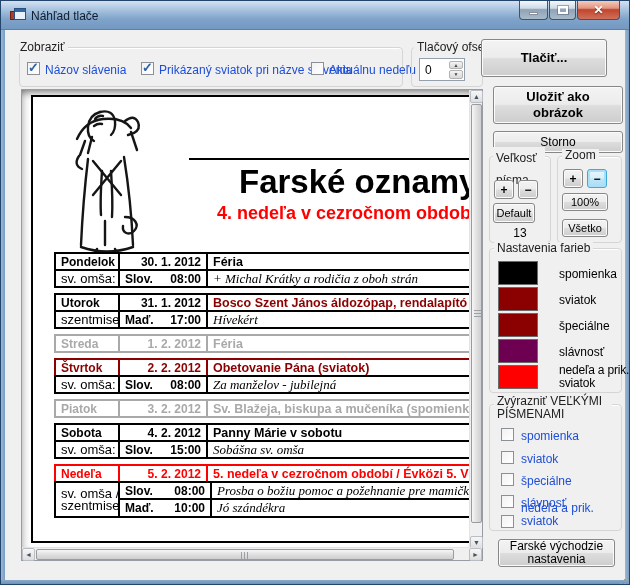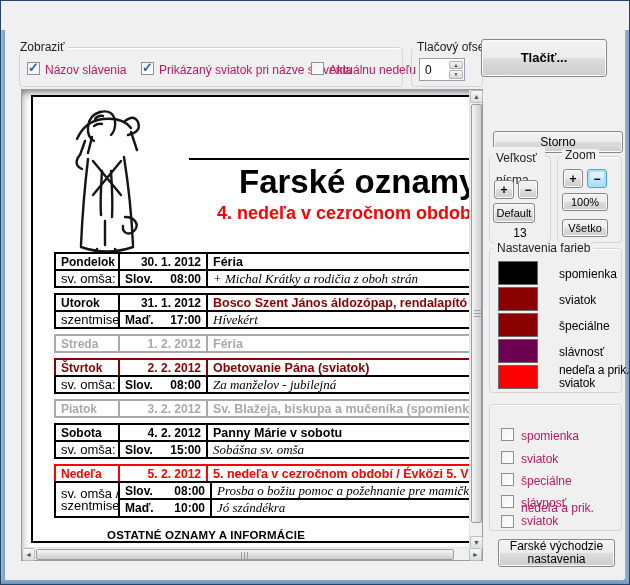--- a/index.html
+++ b/index.html
@@ -24,21 +24,21 @@
   .wb.close{background:linear-gradient(180deg,#f7c9ba 0%,#e09581 40%,#c1452c 48%,#d0715a 100%)}
   .g-min{width:9px;height:3px;background:#fff;border:1px solid rgba(60,70,90,.6);margin-top:7px}
   .g-max{width:10px;height:8px;border:2px solid #fff;outline:1px solid rgba(60,70,90,.4)}
   .g-close{font-size:12px;font-weight:bold;text-shadow:0 1px 1px rgba(0,0,0,.5)}
   
   .grp{position:absolute;border:1px solid #d5d5d5;border-radius:4px;box-shadow:0 1px 0 #fff inset}
   .grplabel{position:absolute;font-size:12px;color:#202020;background:#f0f0f0;padding:0 3px;line-height:12px;white-space:nowrap}
   .grplabel.wrap{white-space:normal}
   .cb{position:absolute;width:13px;height:13px;border:1px solid #8a9095;background:linear-gradient(135deg,#f2f2f2,#ffffff)}
   .cb.on::after{content:"✓";position:absolute;left:0px;top:-3px;font-size:13px;font-weight:bold;color:#2c62ab}
-  .cblabel{position:absolute;font-size:12px;color:#be185d;white-space:nowrap}
+  .cblabel{position:absolute;font-size:12px;color:#1d4ed8;white-space:nowrap}
   .cblabel.wrap{white-space:normal;line-height:13px}
   .btn{position:absolute;border:1px solid #878787;border-radius:3px;color:#000;font-size:12px;
      background:linear-gradient(180deg,#f3f3f3 0%,#ececec 48%,#dddddd 52%,#cdcdcd 100%);
      box-shadow:inset 0 0 0 1px #fbfbfb;display:flex;align-items:center;justify-content:center;text-align:center}
   .btn.big{font-weight:bold;font-size:13px;line-height:16px}
   .btn.small{font-size:11px}
   .btn.focus{border-color:#3caada;box-shadow:inset 0 0 0 2px #a9dff7;background:linear-gradient(180deg,#eaf6fd,#d7effb 48%,#bfe7f8 52%,#a9dcf5)}
   .spin{position:absolute;left:418px;top:57px;width:46px;height:23px;background:#fff;border:1px solid #94a0ac;display:flex}
   .spin .val{flex:1;font-size:12px;padding:4px 0 0 5px}
   .spin .sbcol{width:16px;display:flex;flex-direction:column;padding:1px}
@@ -98,20 +98,38 @@
   .swlabel.wrap{white-space:normal;width:74px;line-height:13px;letter-spacing:-.2px}
   .val13{position:absolute;left:488px;top:225px;width:62px;text-align:center;font-size:12px}
   .grip{position:absolute;right:7px;bottom:7px;width:2px;height:2px;
      box-shadow:8px 0 #93a2b2,4px 4px #93a2b2,8px 4px #93a2b2,0 8px #93a2b2,4px 8px #93a2b2,8px 8px #93a2b2}
 </style>
 </head>
 <body>
 
 <div class="window">
 
+  <div class="titlebar">
+    <span class="appicon">
+        <span class="back"></span>
+        <span class="front"></span>
+      </span>
+    <span class="apptitle">Náhľad tlače</span>
+    <span class="winbtns">
+      <span class="wb" style="width:29px">
+          <span class="g-min"></span>
+        </span>
+      <span class="wb" style="width:27px">
+          <span class="g-max"></span>
+        </span>
+      <span class="wb close" style="width:43px">
+          <span class="g-close">✕</span>
+        </span>
+    </span>
+  </div>
   <div class="f-left"></div>
   <div class="f-right"></div>
   <div class="f-bottom"></div>
 
   <div class="grp" style="left:18px;top:46px;width:384px;height:40px"></div>
   <span class="grplabel" style="left:16px;top:40px">Zobraziť</span>
   <span class="cb on" style="left:26px;top:61px"></span>
   <span class="cblabel" style="left:44px;top:62px">Názov slávenia</span>
   <span class="cb on" style="left:140px;top:61px"></span>
   <span class="cblabel" style="left:158px;top:62px">Prikázaný sviatok pri názve slávenia</span>
@@ -264,21 +282,20 @@
               </div>
               <div class="colx w3">
                 <div class="half first intent">Prosba o božiu pomoc a požehnanie pre mamičku T</div>
                 <div class="half intent">Jó szándékra</div>
               </div>
             </div>
           </div>
 
         </div>
 
-        <div class="docfooter">OSTATNÉ OZNAMY A INFORMÁCIE</div>
       </div>
     </div>
 
     <div class="vscroll">
       <span class="sbtn" style="left:0;top:0">
           <span>▲</span>
         </span>
       <span class="thumb vthumb" style="left:1px;top:14px;width:11px;height:419px"></span>
       <span class="sbtn" style="left:0;top:446px">
           <span>▼</span>
@@ -289,20 +306,21 @@
           <span>◄</span>
         </span>
       <span class="thumb hthumb" style="left:14px;top:1px;width:418px;height:11px"></span>
       <span class="sbtn" style="right:0;top:0">
           <span>►</span>
         </span>
     </div>
   </div>
 
   <div class="btn big" style="left:480px;top:38px;width:126px;height:38px">Tlačiť...</div>
+  <div class="btn big" style="left:492px;top:85px;width:130px;height:38px;padding:0 8px">Uložiť ako obrázok</div>
   <div class="btn" style="left:492px;top:130px;width:130px;height:22px">Storno</div>
 
   <div class="grp" style="left:488px;top:155px;width:62px;height:87px"></div>
   <span class="grplabel wrap" style="left:492px;top:146px;width:52px;line-height:22px">Veľkosť písma</span>
   <div class="btn" style="left:493px;top:179px;width:20px;height:19px;font-weight:bold">+</div>
   <div class="btn" style="left:517px;top:179px;width:20px;height:19px;font-weight:bold">−</div>
   <div class="btn small" style="left:492px;top:202px;width:42px;height:20px">Default</div>
   <div class="val13">13</div>
 
   <div class="grp" style="left:556px;top:155px;width:65px;height:87px"></div>
@@ -319,20 +337,21 @@
   <span class="swatch" style="left: 497px; top: 286px; background: rgb(139, 0, 0);"></span>
   <span class="swlabel" style="left:558px;top:292px">sviatok</span>
   <span class="swatch" style="left: 497px; top: 312px; background: rgb(139, 0, 0);"></span>
   <span class="swlabel" style="left:558px;top:318px">špeciálne</span>
   <span class="swatch" style="left: 497px; top: 338px; background: rgb(109, 0, 80);"></span>
   <span class="swlabel" style="left:558px;top:344px">slávnosť</span>
   <span class="swatch" style="left: 497px; top: 364px; background: rgb(255, 0, 0);"></span>
   <span class="swlabel wrap" style="left:558px;top:363px">nedeľa a prik. sviatok</span>
 
   <div class="grp" style="left:488px;top:403px;width:133px;height:127px"></div>
+  <span class="grplabel wrap" style="left:493px;top:394px;width:118px;line-height:13px">Zvýrazniť VEĽKÝMI PÍSMENAMI</span>
   <span class="cb" style="left:500px;top:427px"></span>
   <span class="cblabel" style="left:520px;top:428px">spomienka</span>
   <span class="cb" style="left:500px;top:450px"></span>
   <span class="cblabel" style="left:520px;top:451px">sviatok</span>
   <span class="cb" style="left:500px;top:472px"></span>
   <span class="cblabel" style="left:520px;top:473px">špeciálne</span>
   <span class="cb" style="left:500px;top:494px"></span>
   <span class="cblabel" style="left:520px;top:495px">slávnosť</span>
   <span class="cb" style="left:500px;top:514px"></span>
   <span class="cblabel wrap" style="left:520px;top:501px;width:74px">nedeľa a prik. sviatok</span>

